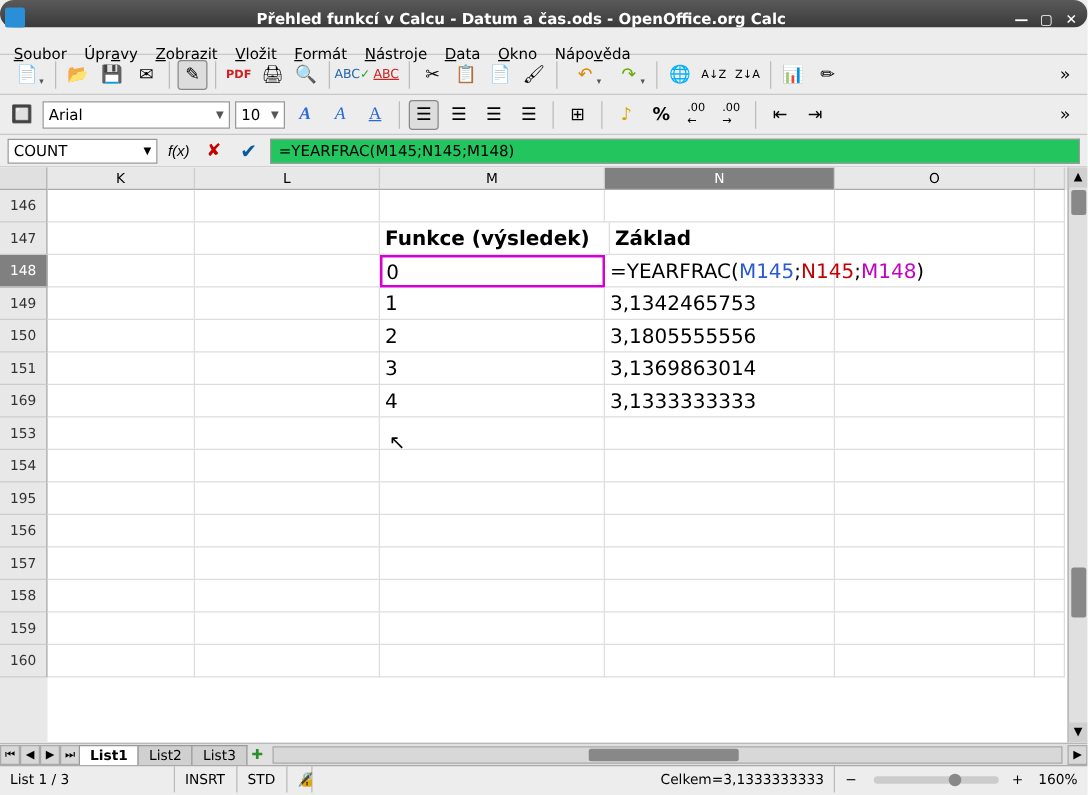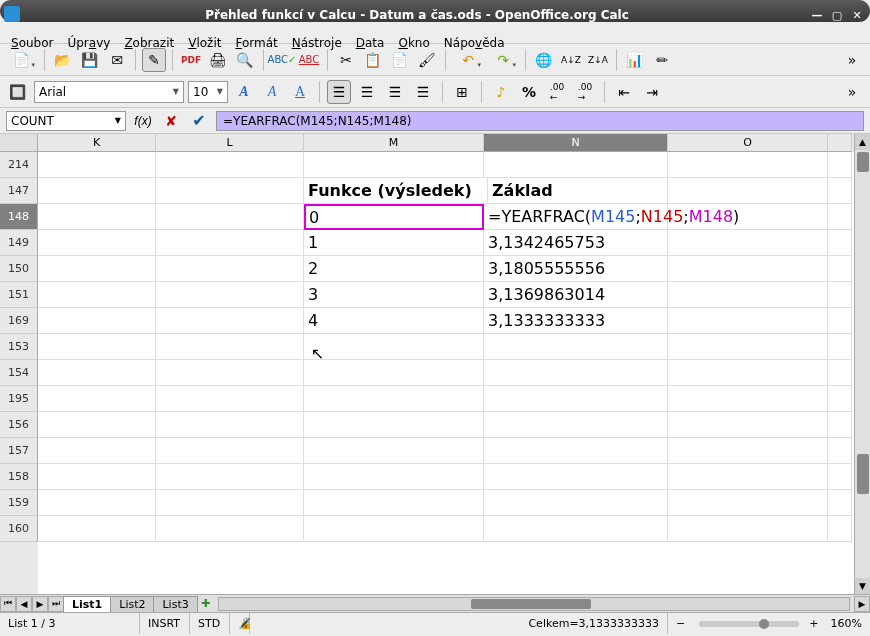--- a/index.html
+++ b/index.html
@@ -32,21 +32,21 @@
 .combo .arrow { margin-left: auto; font-size: 8px; color: #555; }
 .aA { width: 24px; height: 24px; display: flex; align-items: center; justify-content: center; border: 1px solid transparent; cursor: pointer; font-size: 14px; }
 
 
 .formulabar { height: 26px; background: #ededed; display: flex; align-items: center; padding: 2px 6px; gap: 6px; border-bottom: 1px solid #c8c8c8; }
 .namebox { width: 120px; height: 20px; border: 1px solid #999; background: #fff; display: flex; align-items: center; padding: 0 4px; font-size: 12px; }
 .namebox .arrow { margin-left: auto; font-size: 8px; }
 .fx-btn { width: 22px; height: 20px; display: flex; align-items: center; justify-content: center; cursor: pointer; font-style: italic; font-family: Liberation Sans, sans-serif; font-size: 12px; }
 .cancel-btn { width: 22px; height: 20px; display: flex; align-items: center; justify-content: center; cursor: pointer; color: #c40000; font-weight: bold; font-size: 14px; }
 .accept-btn { width: 22px; height: 20px; display: flex; align-items: center; justify-content: center; cursor: pointer; color: #0a5aa0; font-weight: bold; font-size: 16px; }
-.formula-input { flex: 1; height: 20px; border: 1px solid #999; background: #c4b5fd; padding: 0 6px; font-size: 12px; display: flex; align-items: center; }
+.formula-input { flex: 1; height: 20px; border: 1px solid #999; background: #22c55e; padding: 0 6px; font-size: 12px; display: flex; align-items: center; }
 
 
 .sheet-area { position: relative; height: 460px; background: #fff; display: flex; }
 .rowhdr-col { width: 38px; background: #e8e8e8; }
 .corner { height: 18px; border-right: 1px solid #aaa; border-bottom: 1px solid #aaa; background: #e0e0e0; }
 .rowhdr { height: 26px; border-right: 1px solid #aaa; border-bottom: 1px solid #ccc; display: flex; align-items: center; justify-content: center; font-size: 11px; color: #333; cursor: pointer; }
 .rowhdr.sel { background: #808080; color: #fff; }
 
 .grid-col { flex: 1; overflow: hidden; position: relative; }
 .colhdrs { height: 18px; display: flex; background: #e8e8e8; }
@@ -192,21 +192,21 @@
   <div class="fx-btn">f(x)</div>
   <div class="cancel-btn">✘</div>
   <div class="accept-btn">✔</div>
   <div class="formula-input">=YEARFRAC(M145;N145;M148)</div>
 </div>
 
 <div class="sheet-area">
   <div class="rowhdr-col">
     <div class="corner"></div>
     <div id="rowhdrs">
-        <div class="rowhdr">214</div>
+        <div class="rowhdr">146</div>
         <div class="rowhdr">147</div>
         <div class="rowhdr sel">148</div>
         <div class="rowhdr">149</div>
         <div class="rowhdr">150</div>
         <div class="rowhdr">151</div>
         <div class="rowhdr">169</div>
         <div class="rowhdr">153</div>
         <div class="rowhdr">154</div>
         <div class="rowhdr">195</div>
         <div class="rowhdr">156</div>

